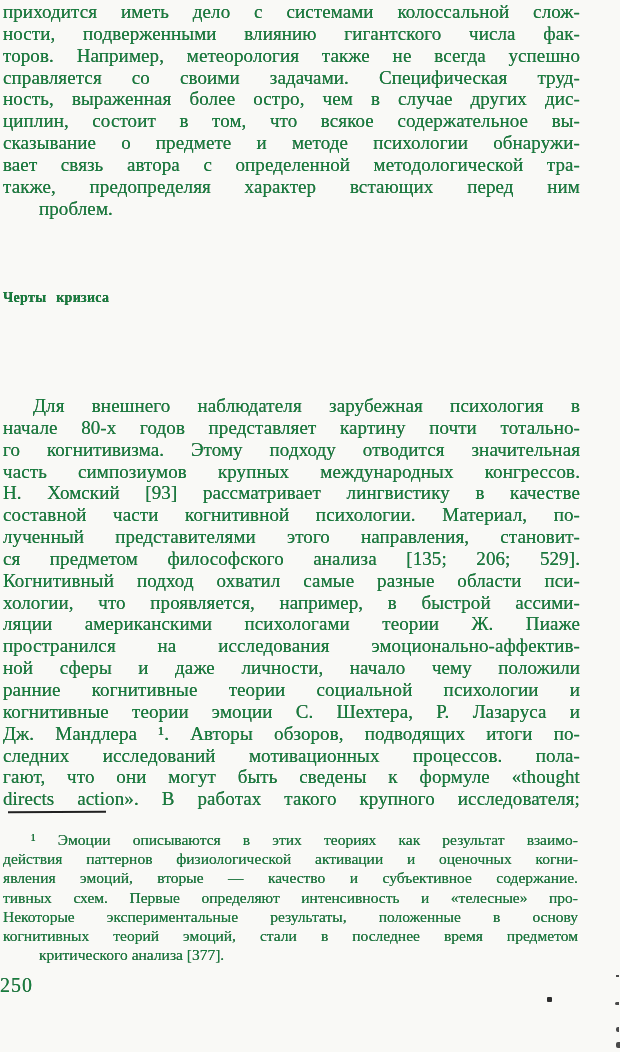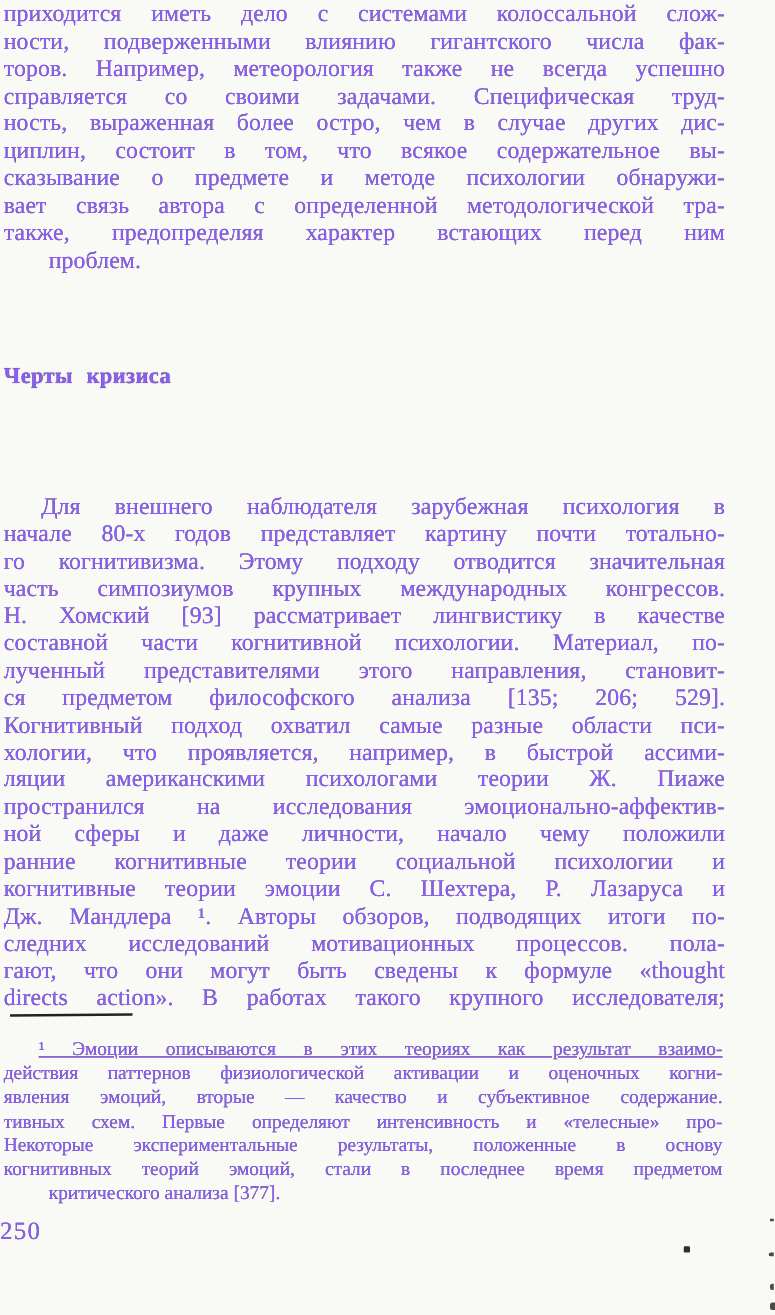--- a/index.html
+++ b/index.html
@@ -6,21 +6,21 @@
     margin: 0;
     padding: 0;
     background: #e8e8e6;
   }
   .page {
     position: relative;
     width: 620px;
     height: 1052px;
     background: #f9f9f6;
     font-family: "Liberation Serif", serif;
-    color: #8b5cf6;
+    color: #15803d;
     overflow: hidden;
   }
   .textblock {
     position: absolute;
     left: 3px;
     width: 577px;
   }
   .line {
     box-sizing: border-box;
     width: 100%;
@@ -41,42 +41,42 @@
     font-size: 19px;
     line-height: 21.85px;
     letter-spacing: 0.1px;
   }
   .para1 { top: 1px; }
   .para2 { top: 357px; margin-top: 38px; }
   .heading {
     position: absolute;
     left: 3px;
     top: 290px;
-    font-size: 18px;
+    font-size: 14px;
     font-weight: bold;
     word-spacing: 6px;
     letter-spacing: 0.3px;
     text-shadow: 0 0 0.6px rgba(20,20,20,0.9);
   }
   .footnote-rule {
     position: absolute;
     left: 8px;
     top: 811px;
     width: 98px;
     height: 2px;
     background: #222;
     transform: rotate(-0.4deg);
   }
   .footnote {
     top: 830px;
     width: 575px;
     font-size: 15.5px;
     line-height: 19.2px;
   }
-  .footnote .line.indent { padding-left: 28px; text-decoration: underline; }
+  .footnote .line.indent { padding-left: 28px; }
   .page-number {
     position: absolute;
     left: 0;
     top: 974px;
     font-size: 20px;
     letter-spacing: 1px;
     text-shadow: 0 0 0.5px rgba(25,25,25,0.75);
   }
   
   .artifact {

